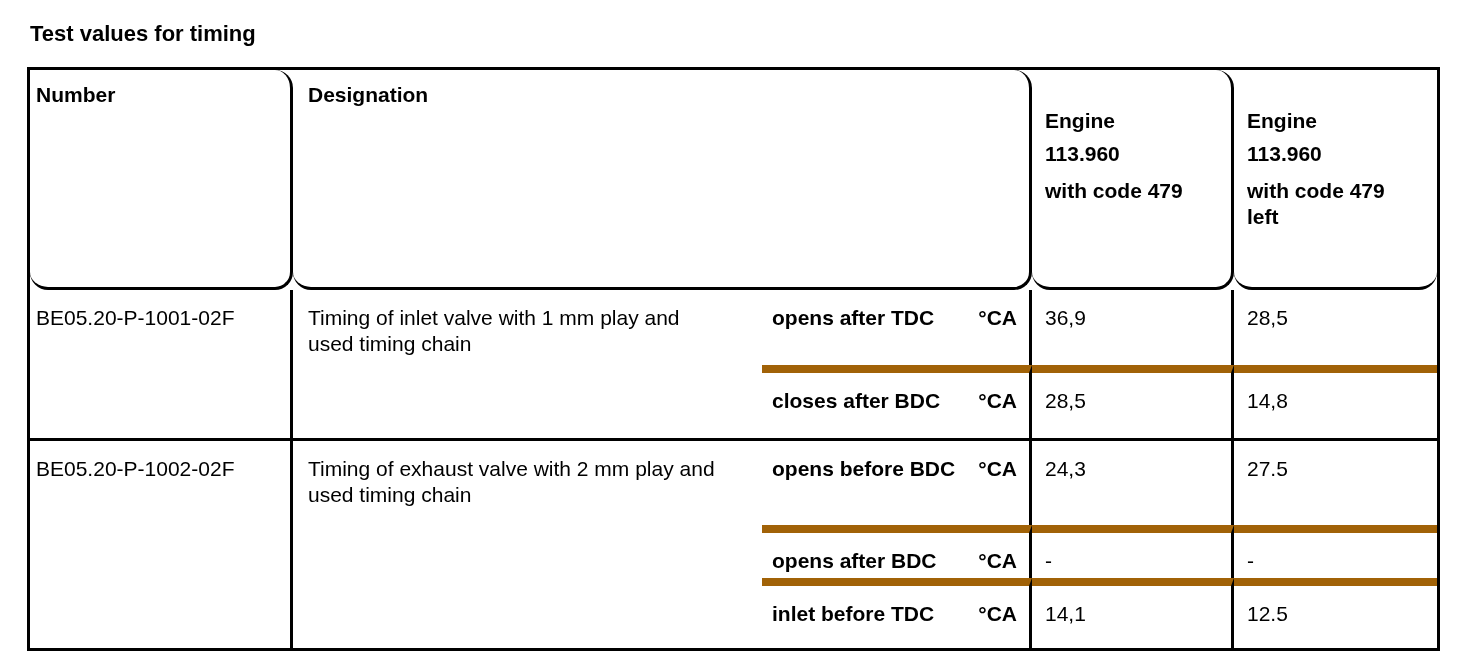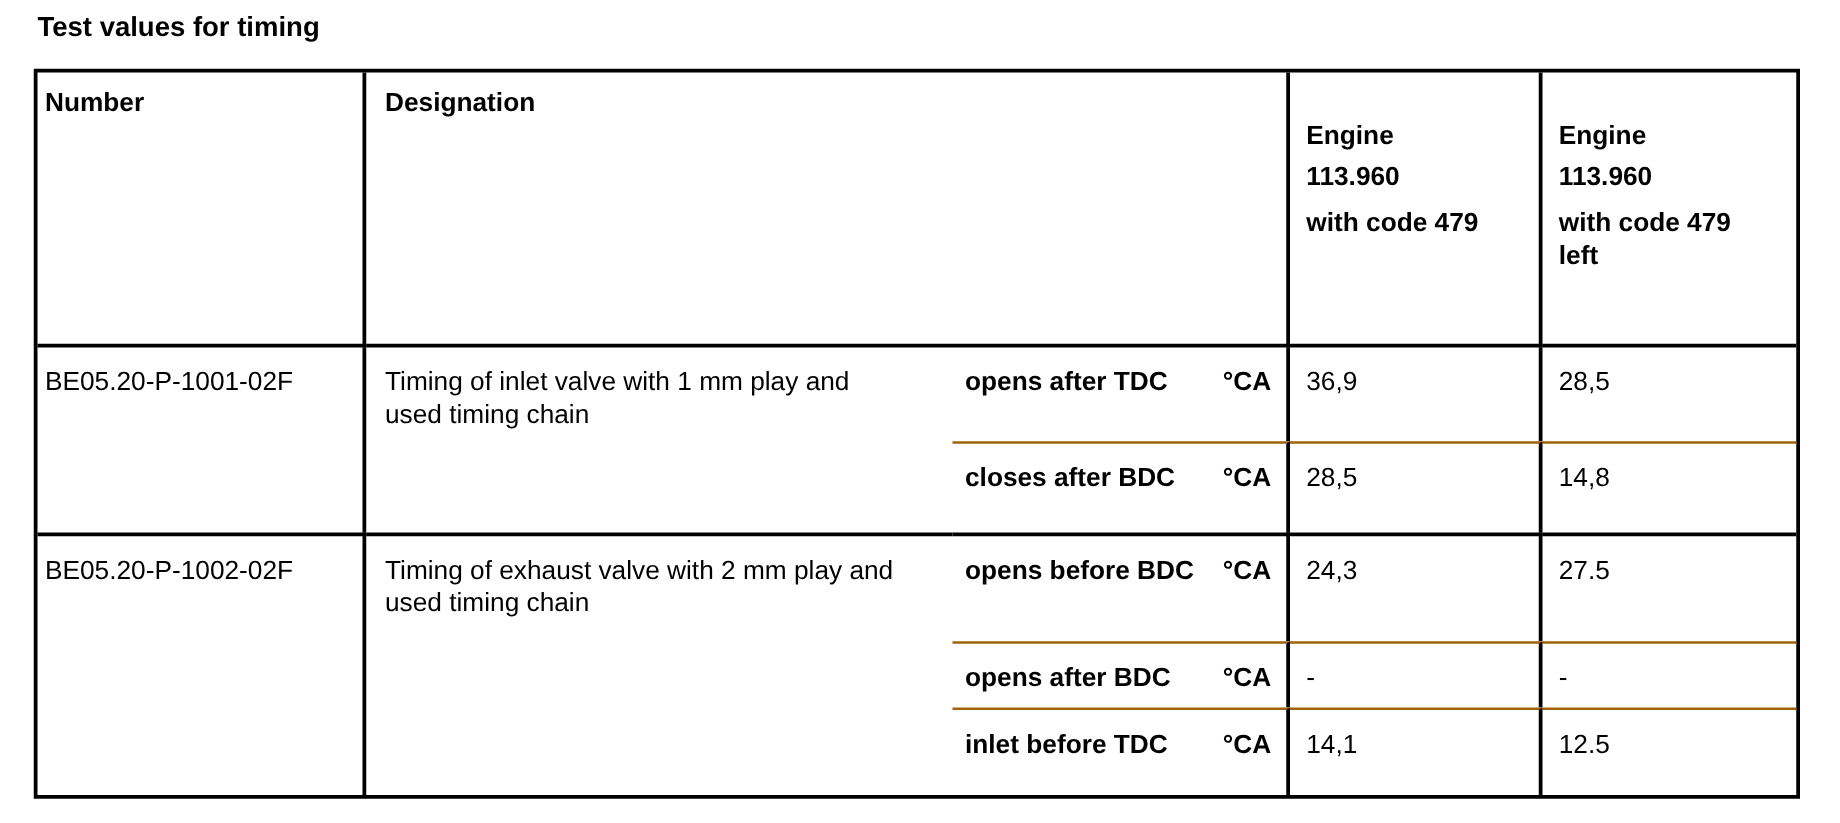--- a/index.html
+++ b/index.html
@@ -2,21 +2,21 @@
 <html><head>
 <meta charset="utf-8">
 <style>
   html,body{margin:0;padding:0;}
   body{
     width:1472px;height:658px;background:#ffffff;color:#000;
     font-family:"Liberation Sans","DejaVu Sans",sans-serif;
     -webkit-font-smoothing:antialiased;overflow:hidden;
   }
   .title{
-    margin:9px 0 0 30px;
+    margin:21px 0 0 30px;
     font-size:22px;line-height:26px;font-weight:bold;
   }
   .ttable{
     box-sizing:border-box;
     margin:20px 0 0 27px;
     width:1413px;height:584px;
     border:3px solid #000;
     display:grid;
     grid-template-columns:263px 469px 270px 202px 203px;
     grid-template-rows:220px 75px 73px 87px 53px 70px;
@@ -26,23 +26,23 @@
   
   .c1{grid-column:1}.c2{grid-column:2}.c3{grid-column:3}.c4{grid-column:4}.c5{grid-column:5}
   .c2s{grid-column:2 / span 2}
   .r1{grid-row-start:1}.r2{grid-row-start:2}.r3{grid-row-start:3}
   .r4{grid-row-start:4}.r5{grid-row-start:5}.r6{grid-row-start:6}
   .rs2{grid-row-end:span 2}.rs3{grid-row-end:span 3}
   
   .br3{border-right:3px solid #000}
   .bb3{border-bottom:3px solid #000}
   .bt3{border-top:3px solid #000}
-  .bt2{border-top:2px solid #a16207}
+  .bt2{border-top:8px solid #a16207}
   
-  .hcell{font-weight:bold;padding:12px 4px 0 15px;}
+  .hcell{font-weight:bold;padding:12px 4px 0 15px;border-radius:18px;}
   .hnum{padding-left:6px;}
   .heng{padding-left:13px;}
   .eh-line{line-height:26px;}
   .eh-m1{margin-bottom:7px;margin-top:26px;}
   .eh-m2{margin-bottom:11px;}
   .numcell{padding:15px 6px 0 6px;white-space:nowrap;}
   .descell{padding:15px 10px 0 15px;white-space:pre-line;}
   .condcell{display:flex;justify-content:space-between;align-items:flex-start;
             padding:15px 12px 0 10px;white-space:nowrap;font-weight:bold;}
   .unit{padding-left:8px;}

